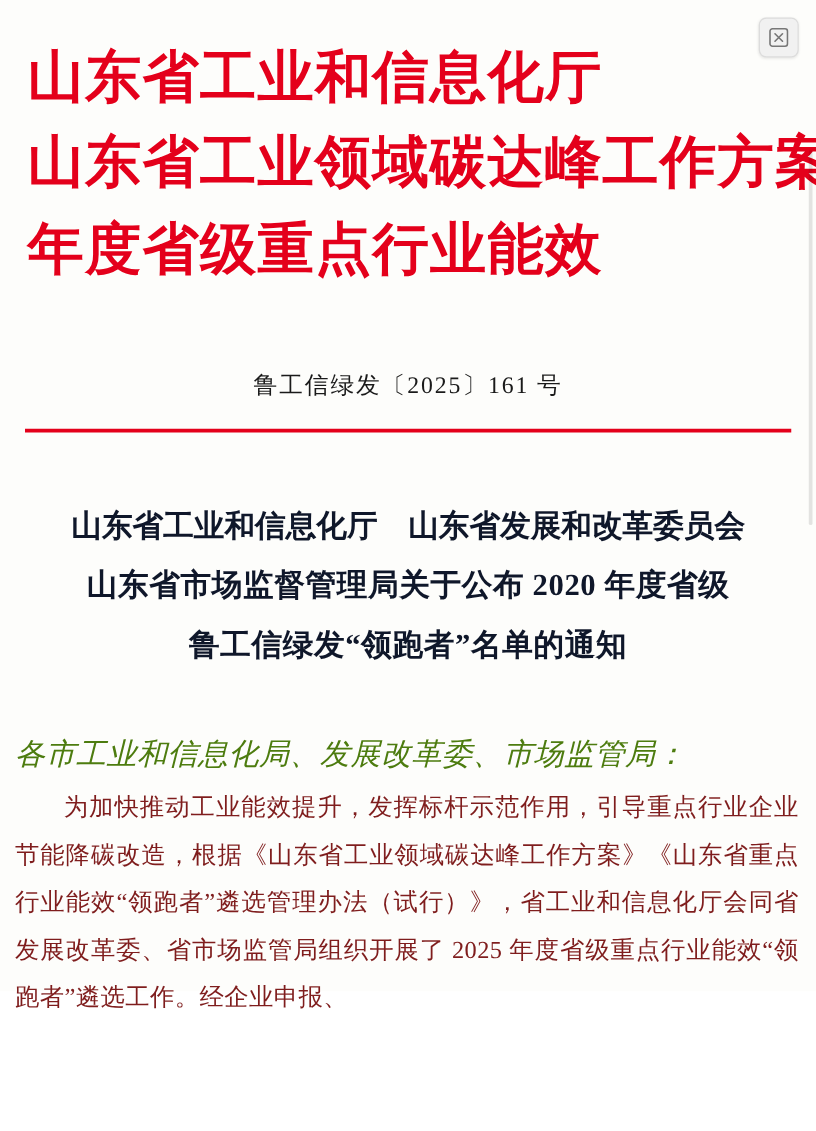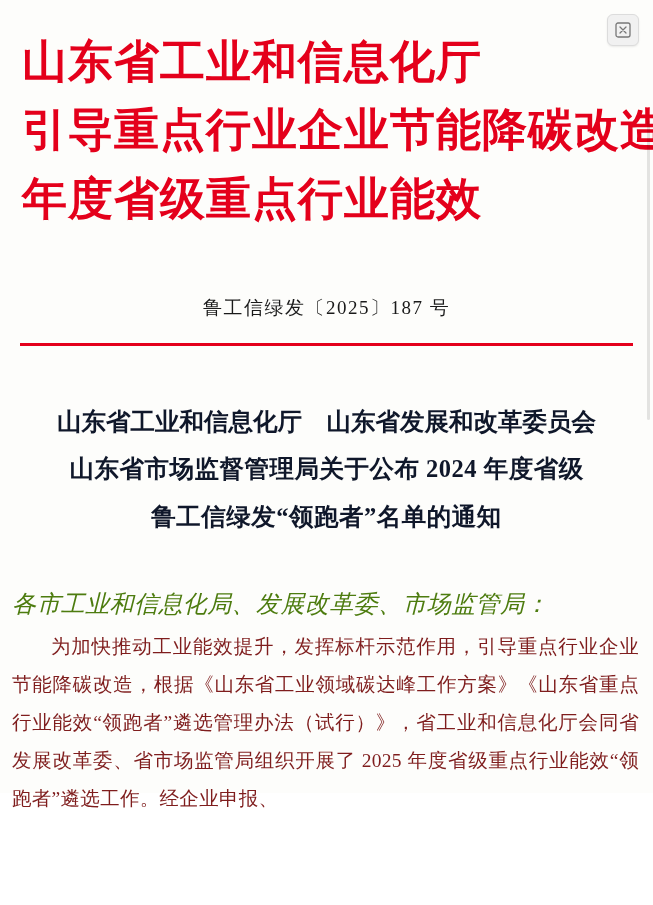--- a/index.html
+++ b/index.html
@@ -123,31 +123,31 @@
 
   <div class="corner-btn">
     <svg width="16" height="16" viewBox="0 0 16 16" aria-hidden="true">
       <rect x="1" y="1" width="14" height="14" rx="2" fill="none" stroke="#777" stroke-width="1.3"></rect>
       <path d="M5 5 L11 11 M11 5 L5 11" stroke="#777" stroke-width="1.3" stroke-linecap="round"></path>
     </svg>
   </div>
 
   <div class="header-block">
     <div class="header-line l1">山东省工业和信息化厅</div>
-    <div class="header-line l2">引导重点行业企业节能降碳改造</div>
+    <div class="header-line l2">山东省工业领域碳达峰工作方案</div>
     <div class="header-line l3">年度省级重点行业能效</div>
   </div>
 
-  <div class="doc-number">鲁工信绿发〔2025〕187 号</div>
+  <div class="doc-number">鲁工信绿发〔2025〕161 号</div>
 
   <div class="red-rule"></div>
 
   <div class="title-block">
     <div class="title-line t1">山东省工业和信息化厅　山东省发展和改革委员会</div>
-    <div class="title-line t2">山东省市场监督管理局关于公布 2024 年度省级</div>
+    <div class="title-line t2">山东省市场监督管理局关于公布 2020 年度省级</div>
     <div class="title-line t3">鲁工信绿发“领跑者”名单的通知</div>
   </div>
 
   <div class="body-block">
     <div class="salutation">各市工业和信息化局、发展改革委、市场监管局：</div>
     <div class="para">为加快推动工业能效提升，发挥标杆示范作用，引导重点行业企业节能降碳改造，根据《山东省工业领域碳达峰工作方案》《山东省重点行业能效“领跑者”遴选管理办法（试行）》，省工业和信息化厅会同省发展改革委、省市场监管局组织开展了 2025 年度省级重点行业能效“领跑者”遴选工作。经企业申报、</div>
   </div>
 
   <div class="scroll-hint"></div>
 </div>

